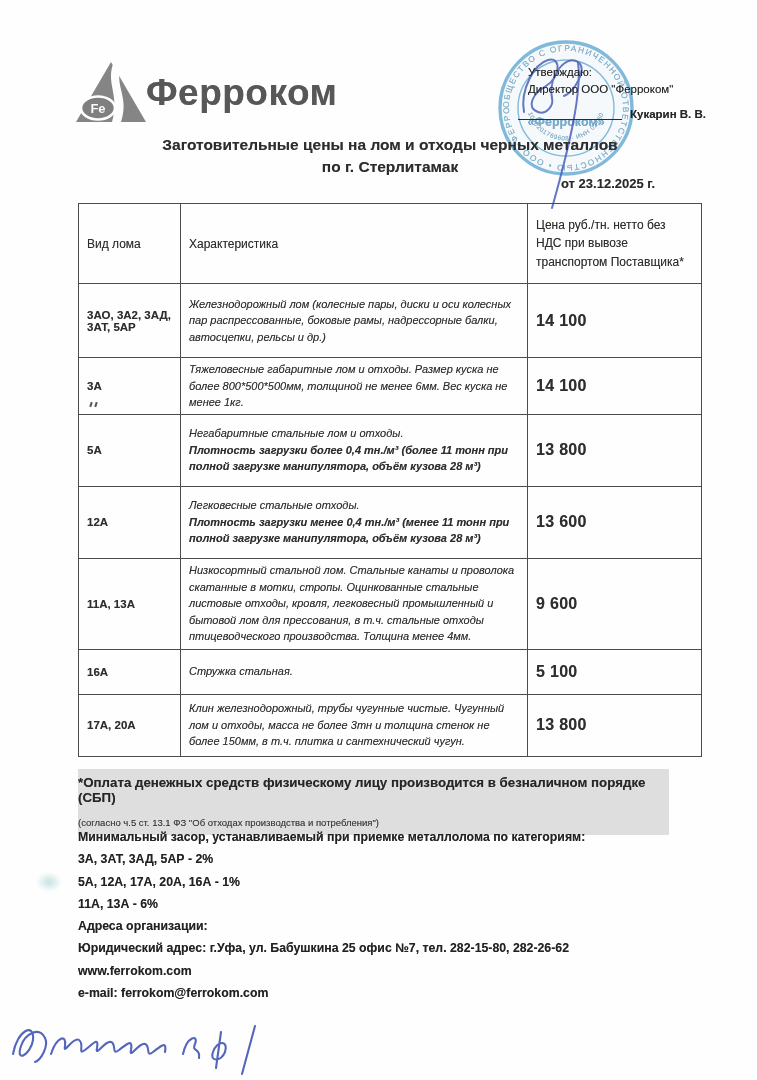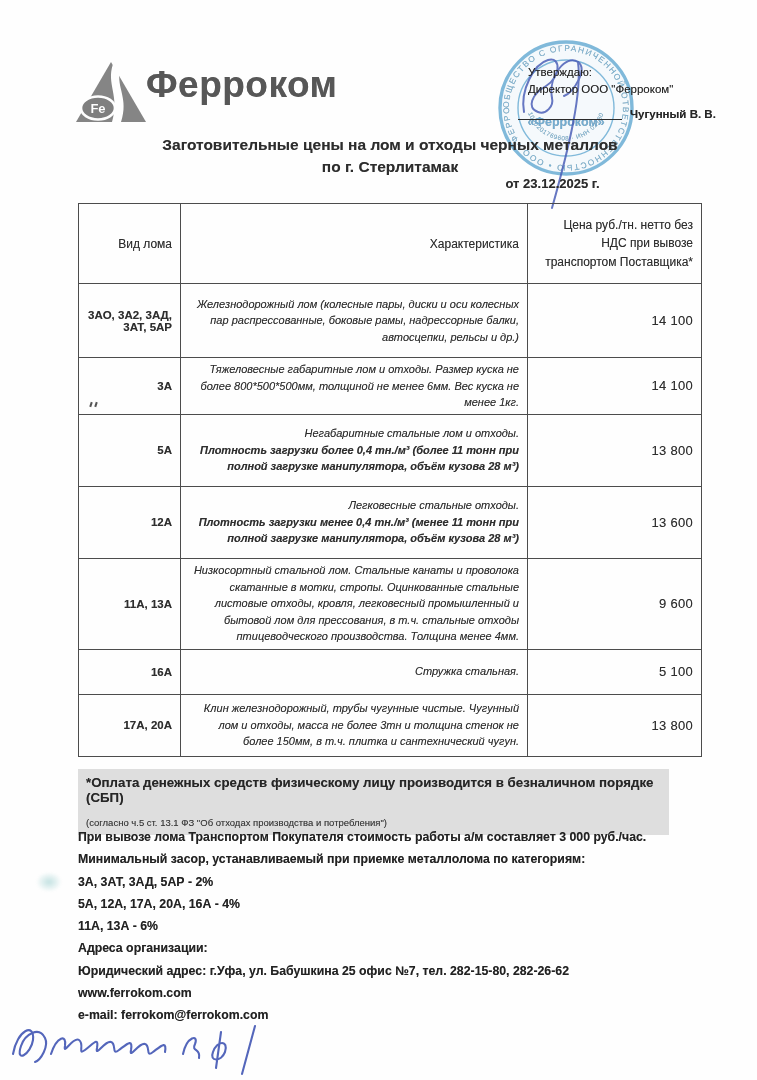--- a/index.html
+++ b/index.html
@@ -2,51 +2,51 @@
 <html lang="ru"><head>
 <meta charset="utf-8">
 <style>
   html,body{margin:0;padding:0;background:#e8e8e8;}
   .page{
     position:relative;width:757px;height:1080px;background:#fefefe;
     font-family:"Liberation Sans",sans-serif;color:#2e2e2e;overflow:hidden;
     text-shadow:0 0 .4px rgba(40,40,40,.45);
   }
   
-  .logo-wrap{position:absolute;left:76px;top:62px;display:flex;}
+  .logo-wrap{position:absolute;left:76px;top:62px;display:flex;align-items:center;}
   .brand{font-size:37px;font-weight:bold;color:#575757;letter-spacing:.5px;margin-top:2px;}
   
   .title{position:absolute;left:90px;top:134px;width:600px;text-align:center;
          font-size:15.5px;font-weight:bold;color:#2d2d2d;line-height:22px;}
-  .date{position:absolute;left:450px;top:176px;width:205px;text-align:center;
+  .date{position:absolute;left:450px;top:176px;width:205px;text-align:right;
         font-size:13px;font-weight:bold;color:#2b2b2b;}
   
   .stamp-svg{position:absolute;left:480px;top:20px;width:180px;height:195px;opacity:.92;}
   .approval{position:absolute;left:528px;top:64px;width:220px;font-size:11.5px;font-weight:normal;color:#262626;line-height:17px;z-index:5;}
   .sig-line{position:absolute;left:518px;top:119px;width:104px;border-top:1.6px solid #2b2b2b;z-index:5;}
   .signer{position:absolute;left:630px;top:108px;font-size:11.5px;font-weight:bold;color:#262626;z-index:5;}
   
   table.price{position:absolute;left:78px;top:203px;border-collapse:collapse;table-layout:fixed;width:623px;}
-  table.price td,table.price th{border:1.4px solid #4c4c4c;vertical-align:middle;text-align:right;padding:3px 8px;box-sizing:border-box;}
+  table.price td,table.price th{border:1.4px solid #4c4c4c;vertical-align:middle;text-align:left;padding:3px 8px;box-sizing:border-box;}
   table.price th{font-weight:normal;font-size:12px;height:80px;}
   th.h-price{font-size:11px;line-height:1.55;padding:3px 14px;}
   td.c-type{font-size:11.5px;font-weight:bold;}
   td.c-desc{font-size:11px;line-height:1.5;padding:4px 10px;font-style:italic;}
-  td.c-price{font-size:13px;font-weight:normal;letter-spacing:.3px;}
+  td.c-price{font-size:16px;font-weight:bold;letter-spacing:.3px;}
   .desc-b{display:block;font-weight:bold;}
   .desc-b:empty{display:none;}
   tbody tr:nth-child(1){height:74px;}
   tbody tr:nth-child(2){height:53px;}
   tbody tr:nth-child(3){height:72px;}
   tbody tr:nth-child(4){height:72px;}
   tbody tr:nth-child(5){height:91px;}
   tbody tr:nth-child(6){height:45px;padding-left:40px;}
   tbody tr:nth-child(7){height:62px;}
   
-  .note{position:absolute;left:78px;top:769px;width:591px;background:#dedede;padding:6px 8px 7px 8px;box-sizing:border-box;}
+  .note{position:absolute;left:78px;top:769px;width:591px;background:#dedede;padding:6px 8px 7px 0;box-sizing:border-box;}
   .note-main{font-size:13.3px;font-weight:bold;color:#262626;}
   .note-small{font-size:9.5px;color:#3a3a3a;margin-top:12px;}
   
   .footer{position:absolute;left:78px;top:826px;width:620px;font-size:12.3px;font-weight:bold;color:#222;line-height:22.3px;}
   
   .pen-tick{position:absolute;left:90px;top:402px;width:10px;height:6px;z-index:4;}
   .pen-tick i{position:absolute;width:2px;height:5px;background:#555;transform:rotate(18deg);display:block;}
   .pen-tick i:nth-child(2){left:5px;}
   .smudge{position:absolute;left:36px;top:872px;width:26px;height:20px;border-radius:50%;
           background:radial-gradient(closest-side,rgba(110,185,185,.4),rgba(110,185,185,0));filter:blur(1px);}
@@ -89,21 +89,21 @@
       <path d="M 72,78 C 68,56 86,34 98,42 C 108,49 94,72 84,76"></path>
       <path d="M 98,42 C 102,72 90,124 72,188"></path>
     </g>
   </svg>
 
   <div class="approval">
     <div>Утверждаю:</div>
     <div>Директор ООО "Ферроком"</div>
   </div>
   <div class="sig-line"></div>
-  <div class="signer">Чугунный В. В.</div>
+  <div class="signer">Кукарин В. В.</div>
 
   <div class="title">
     <div>Заготовительные цены на лом и отходы черных металлов</div>
     <div>по г. Стерлитамак</div>
   </div>
   <div class="date">от 23.12.2025 г.</div>
 
   <table class="price">
     <colgroup>
         <col style="width:102px">
@@ -155,24 +155,23 @@
       </tr>
     </tbody>
   </table>
 
   <div class="note">
     <div class="note-main">*Оплата денежных средств физическому лицу производится в безналичном порядке (СБП)</div>
     <div class="note-small">(согласно ч.5 ст. 13.1 ФЗ "Об отходах производства и потребления")</div>
   </div>
 
   <div class="footer">
-    <div>При вывозе лома Транспортом Покупателя стоимость работы а/м составляет 3 000 руб./час.</div>
     <div>Минимальный засор, устанавливаемый при приемке металлолома по категориям:</div>
     <div>3А, 3АТ, 3АД, 5АР - 2%</div>
-    <div>5А, 12А, 17А, 20А, 16А - 4%</div>
+    <div>5А, 12А, 17А, 20А, 16А - 1%</div>
     <div>11А, 13А - 6%</div>
     <div>Адреса организации:</div>
     <div>Юридический адрес: г.Уфа, ул. Бабушкина 25 офис №7, тел. 282-15-80, 282-26-62</div>
     <div>www.ferrokom.com</div>
     <div>e-mail: ferrokom@ferrokom.com</div>
   </div>
 
   <div class="pen-tick">
       <i></i>
       <i></i>

